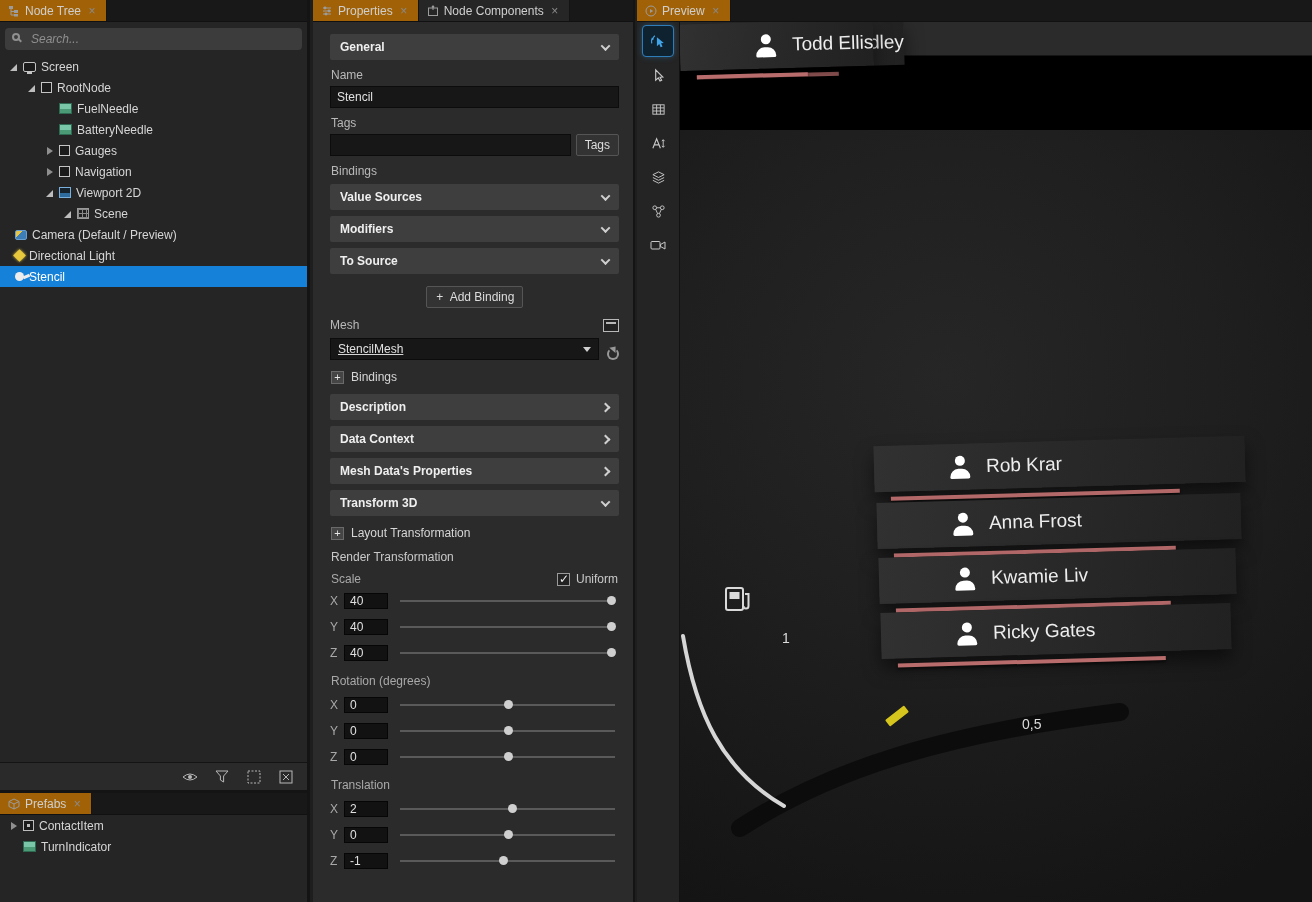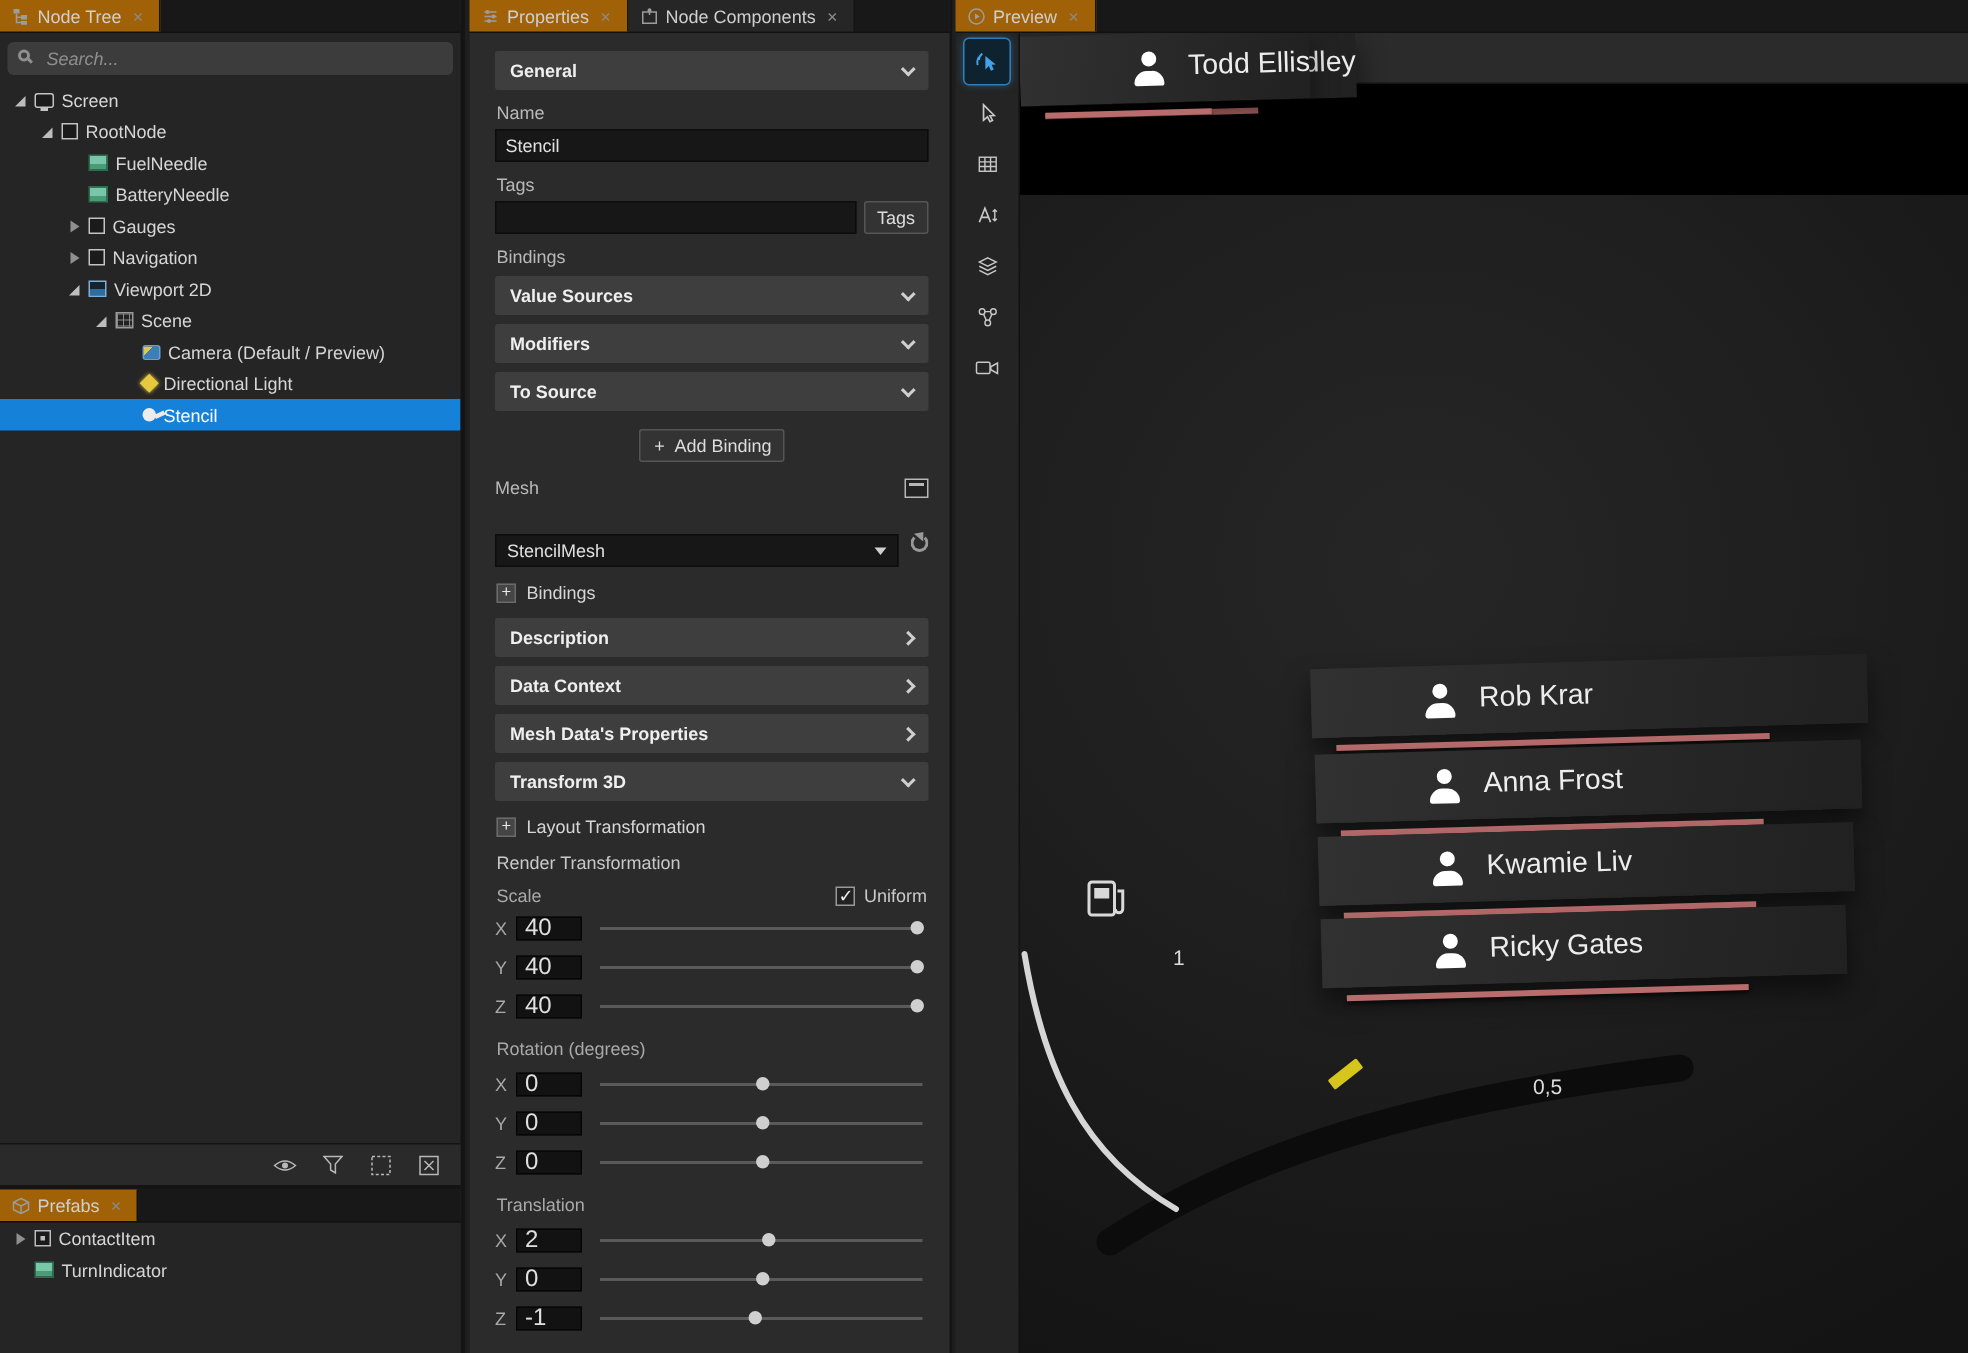--- a/index.html
+++ b/index.html
@@ -23,21 +23,21 @@
   #left-col{position:absolute;left:0;top:0;width:310px;height:902px;background:#252525;border-right:3px solid #141414;}
   .search-wrap{position:relative;margin:6px 5px;height:22px;background:#3c3c3c;border-radius:4px;
        display:flex;align-items:center;padding-left:24px;}
   .mag{position:absolute;left:7px;top:5px;width:8px;height:8px;border:2px solid #8f8f8f;border-radius:50%;}
   .mag::after{content:'';position:absolute;width:5px;height:2px;background:#8f8f8f;right:-4px;bottom:-2px;transform:rotate(45deg);}
   .search{flex:1;background:transparent;border:none;outline:none;color:#ddd;font-size:12px;font-family:inherit;}
   .search::placeholder{color:#8f8f8f;font-style:italic;}
   .tree{position:absolute;top:56px;left:0;right:0;bottom:146px;overflow:hidden;}
   .trow{display:flex;align-items:center;height:21px;white-space:nowrap;color:#d6d6d6;}
   .trow.sel{background:#1581d8;color:#fff;}
-  .d0{padding-left:8px;}.d1{padding-left:26px;}.d2{padding-left:44px;}.d3{padding-left:62px;}.d4{padding-left:80px;}
+  .d0{padding-left:8px;}.d1{padding-left:26px;}.d2{padding-left:44px;}.d3{padding-left:62px;}.d4{}
   .exp{width:12px;height:12px;display:inline-block;flex:none;position:relative;margin-right:3px;}
   .exp.open::before{content:'';position:absolute;left:2px;top:3px;border-left:7px solid transparent;border-bottom:7px solid #bdbdbd;}
   .exp.closed::before{content:'';position:absolute;left:3px;top:2px;border-top:4px solid transparent;border-bottom:4px solid transparent;border-left:6px solid #8f8f8f;}
   .tlabel{margin-left:5px;}
   
   .ico{display:inline-block;flex:none;width:13px;height:11px;position:relative;}
   .ico.screen{border:1px solid #c4c4c4;border-radius:2px;background:#1b1b1b;height:10px;}
   .ico.screen::after{content:'';position:absolute;left:3px;bottom:-3px;width:5px;height:2px;background:#c4c4c4;}
   .ico.node{width:11px;height:11px;border:1px solid #c4c4c4;background:#1b1b1b;}
   .ico.image{background:linear-gradient(180deg,#79c7a8 0 60%,#4b9b77 60%);border:1px solid #2f6b52;}
@@ -70,37 +70,37 @@
   .tagsrow .tinput{flex:1;}
   .btn{height:22px;background:#333;border:1px solid #555;color:#ddd;font-size:12px;font-family:inherit;
        display:inline-flex;align-items:center;gap:5px;padding:0 8px;border-radius:2px;}
   .center{text-align:center;margin:12px 0 10px;}
   .plus-mini{width:10px;height:10px;display:inline-flex;align-items:center;justify-content:center;color:#ddd;}
   .plus-mini::before{content:'+';font-size:12px;line-height:1;}
   .row-between{display:flex;align-items:center;justify-content:space-between;}
   .meshrow{margin-top:10px;}
   .mesh-ico{width:16px;height:13px;border:1px solid #b8b8b8;background:#222;display:inline-block;position:relative;}
   .mesh-ico::after{content:'';position:absolute;left:2px;top:2px;right:2px;height:2px;background:#b8b8b8;}
-  .meshselrow{display:flex;align-items:flex-start;gap:8px;margin-top:24px;}
+  .meshselrow{display:flex;align-items:flex-end;gap:8px;margin-top:6px;text-decoration:underline;}
   .select{flex:1;height:22px;background:#171717;border:1px solid #0c0c0c;display:flex;align-items:center;
        justify-content:space-between;padding:0 7px;color:#e0e0e0;}
   .caret{width:0;height:0;border-left:4px solid transparent;border-right:4px solid transparent;border-top:5px solid #cfcfcf;}
   .reset{width:12px;height:12px;border:2px solid #999;border-radius:50%;border-top-color:transparent;position:relative;flex:none;}
   .reset::after{content:'';position:absolute;top:-4px;right:-1px;border-left:4px solid transparent;border-right:4px solid transparent;border-bottom:5px solid #999;transform:rotate(40deg);}
   .plusrow{display:flex;align-items:center;gap:7px;margin:10px 1px;color:#d6d6d6;}
   .plusbox{width:13px;height:13px;background:#454545;border:1px solid #6a6a6a;display:inline-flex;
        align-items:center;justify-content:center;color:#e8e8e8;}
   .plusbox::before{content:'+';font-size:11px;line-height:1;}
   .grouplabel{color:#a9a9a9;margin:10px 1px 6px;}
   .uniform{display:inline-flex;align-items:center;gap:6px;color:#c9c9c9;}
   .cb{width:13px;height:13px;background:#222;border:1px solid #9a9a9a;position:relative;display:inline-block;}
   .cb::after{content:'✓';position:absolute;left:1px;top:-2px;color:#f0f0f0;font-size:12px;}
   .srow{display:flex;align-items:center;height:22px;margin:4px 0;}
   .axis{width:14px;color:#a9a9a9;}
-  .ninput{width:44px;height:16px;background:#121212;border:1px solid #060606;color:#e0e0e0;font-size:16px;
+  .ninput{width:44px;height:16px;background:#121212;border:1px solid #060606;color:#e0e0e0;font-size:12px;
        font-family:inherit;padding:0 5px;margin-right:12px;outline:none;}
   .track{flex:1;height:2px;background:#5a5a5a;position:relative;margin-right:4px;}
   .knob{position:absolute;top:-4px;width:9px;height:9px;border-radius:50%;background:#cfcfcf;}
 
   
   #right-col{position:absolute;left:637px;top:0;right:0;height:902px;background:#1b1b1b;}
   .preview-body{position:absolute;top:22px;left:0;right:0;bottom:0;}
   .vtoolbar{position:absolute;left:0;top:0;width:43px;bottom:0;background:#242424;border-right:1px solid #121212;
       display:flex;flex-direction:column;align-items:center;padding-top:4px;}
   .vbtn{width:30px;height:30px;margin-bottom:4px;display:flex;align-items:center;justify-content:center;border-radius:3px;}

